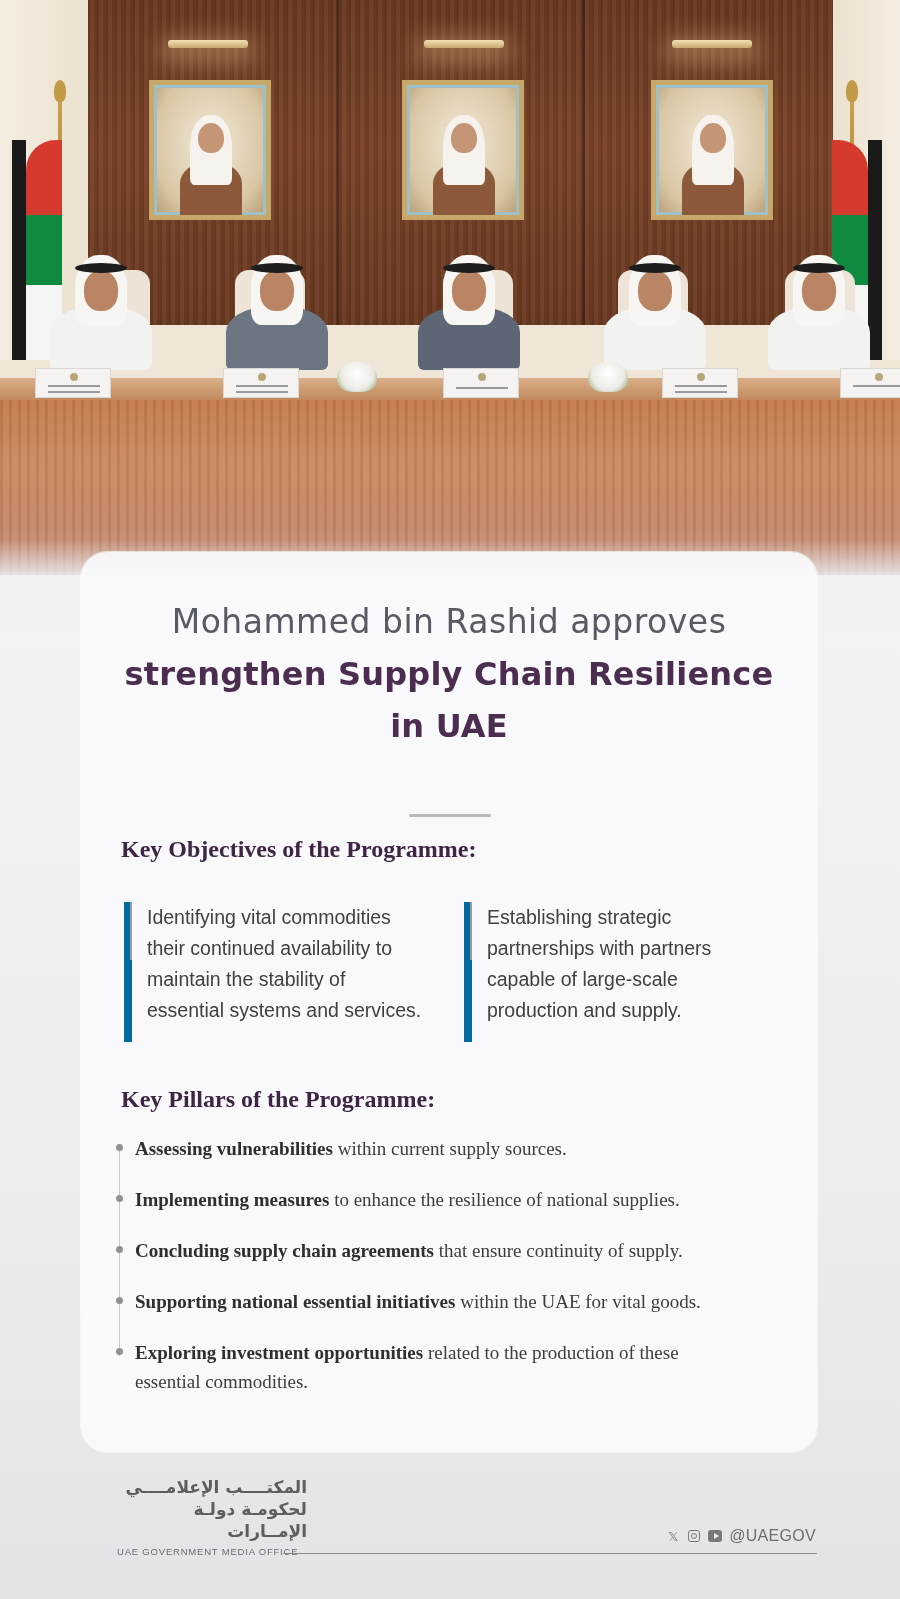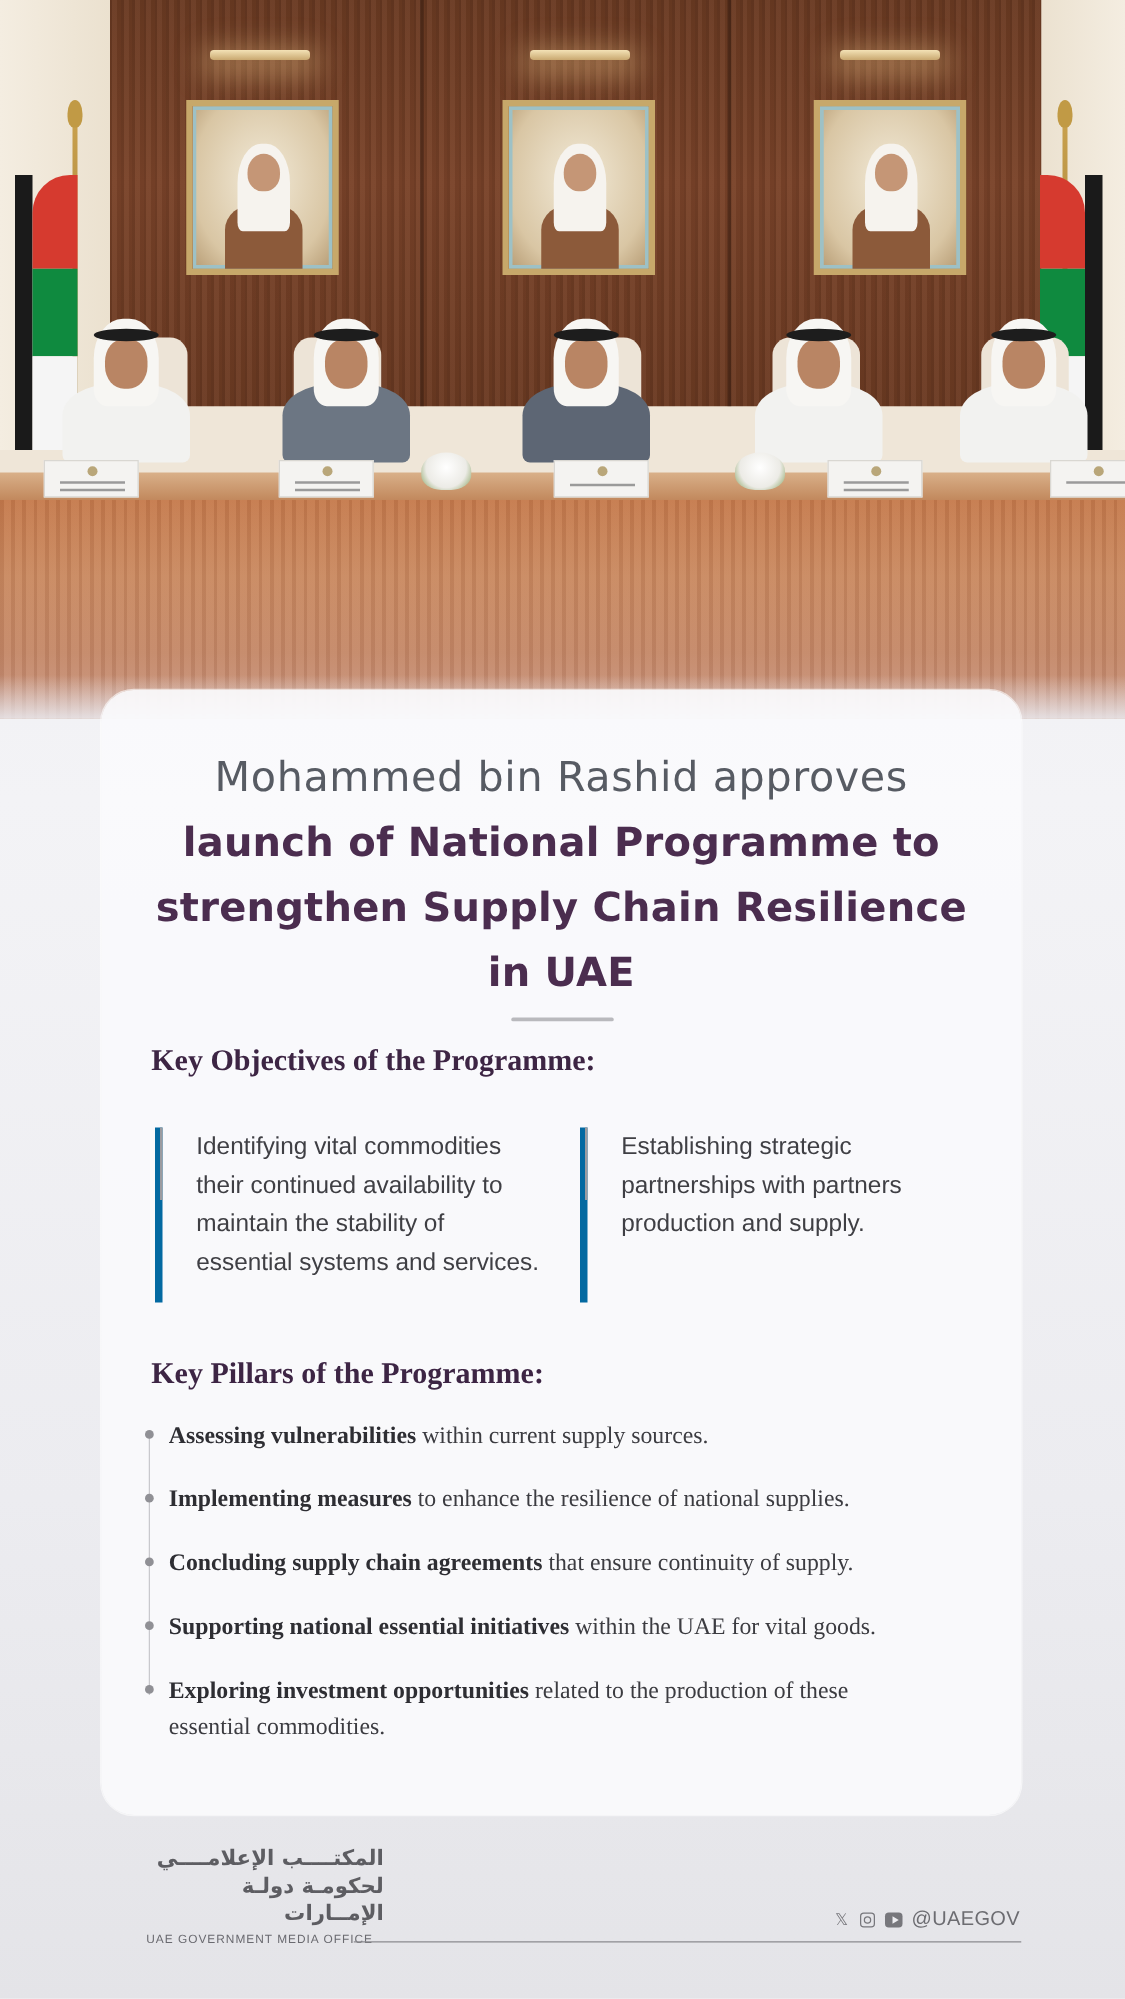--- a/index.html
+++ b/index.html
@@ -97,21 +97,21 @@
   }
   .head-divider { position: absolute; left: 328px; top: 262px; width: 82px; height: 3px; border-radius: 2px; background: #b9b9bd; }
 
   .section-title {
     position: absolute; left: 40px;
     font-family: "Liberation Serif", serif;
     font-size: 24px; color: #3d2544; letter-spacing: 0; font-weight: bold;
   }
 
   .objectives { position: absolute; left: 43px; top: 350px; width: 660px; height: 140px; }
-  .objective { position: absolute; top: 0; padding-left: 27px; border-left: 6px solid #0369a1; height: 140px; }
+  .objective { position: absolute; top: 0; padding-left: 15px; border-left: 8px solid #0369a1; height: 140px; }
   .objective .accent { position: absolute; left: -2px; top: 0; width: 2px; height: 58px; background: #9b9ba0; }
   .objective .text {
     font-family: "Liberation Sans", sans-serif;
     font-size: 19.5px; line-height: 31px; color: #3f3f44;
   }
 
   .pillars { position: absolute; left: 38px; top: 582px; width: 680px; }
   .pillars .rail { position: absolute; left: 0; top: 12px; width: 1px; height: 210px; background: #c9c9cd; }
   .pillar { position: absolute; left: 0; width: 680px; }
   .pillar .dot { position: absolute; left: -3px; top: 10px; width: 7px; height: 7px; border-radius: 50%; background: #909095; }
@@ -260,21 +260,20 @@
   <div class="flower" style="left:337px"></div>
   <div class="flower" style="left:588px"></div>
 
   <div class="hero-fade"></div>
 </div>
 
 <div class="card">
 
   <div class="headline">
     <span class="light">Mohammed bin Rashid approves</span>
-    <span class="bold">launch of National Programme to</span>
     <span class="bold">strengthen Supply Chain Resilience</span>
     <span class="bold">in UAE</span>
   </div>
   <div class="head-divider"></div>
 
   <div class="section-title" style="top:284px">Key Objectives of the Programme:</div>
 
   <div class="objectives">
     <div class="objective" style="left:0; width:330px">
       <div class="accent"></div>
@@ -283,20 +282,21 @@
         <div>their continued availability to</div>
         <div>maintain the stability of</div>
         <div>essential systems and services.</div>
       </div>
     </div>
     <div class="objective" style="left:340px; width:320px">
       <div class="accent"></div>
       <div class="text">
         <div>Establishing strategic</div>
         <div>partnerships with partners</div>
+        <div>capable of large-scale</div>
         <div>production and supply.</div>
       </div>
     </div>
   </div>
 
   <div class="section-title" style="top:534px">Key Pillars of the Programme:</div>
 
   <div class="pillars">
     <div class="rail"></div>
 

